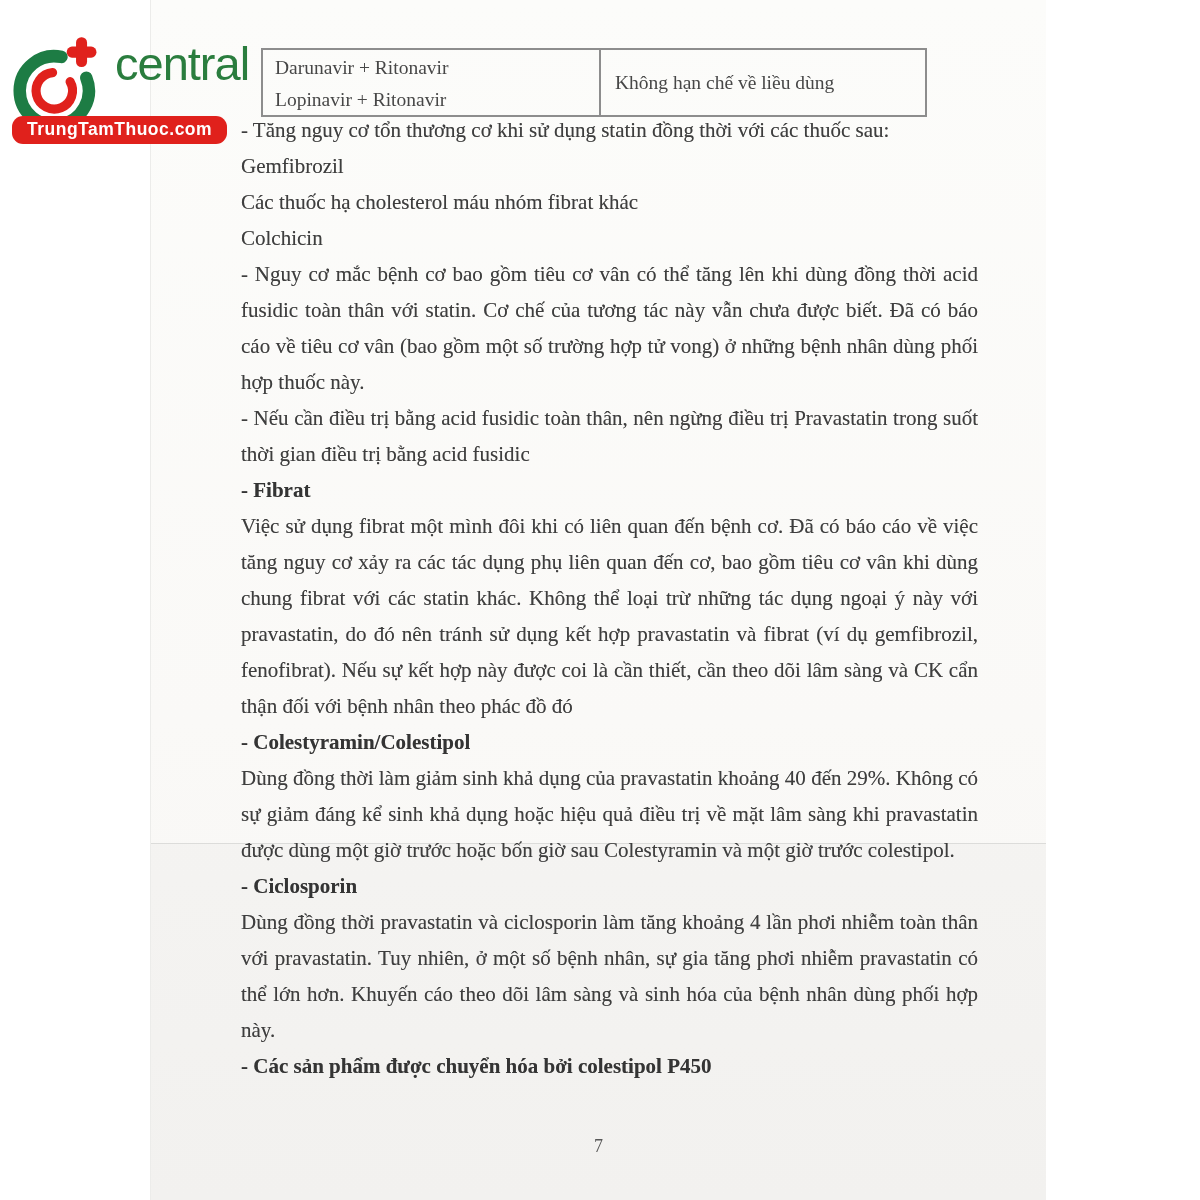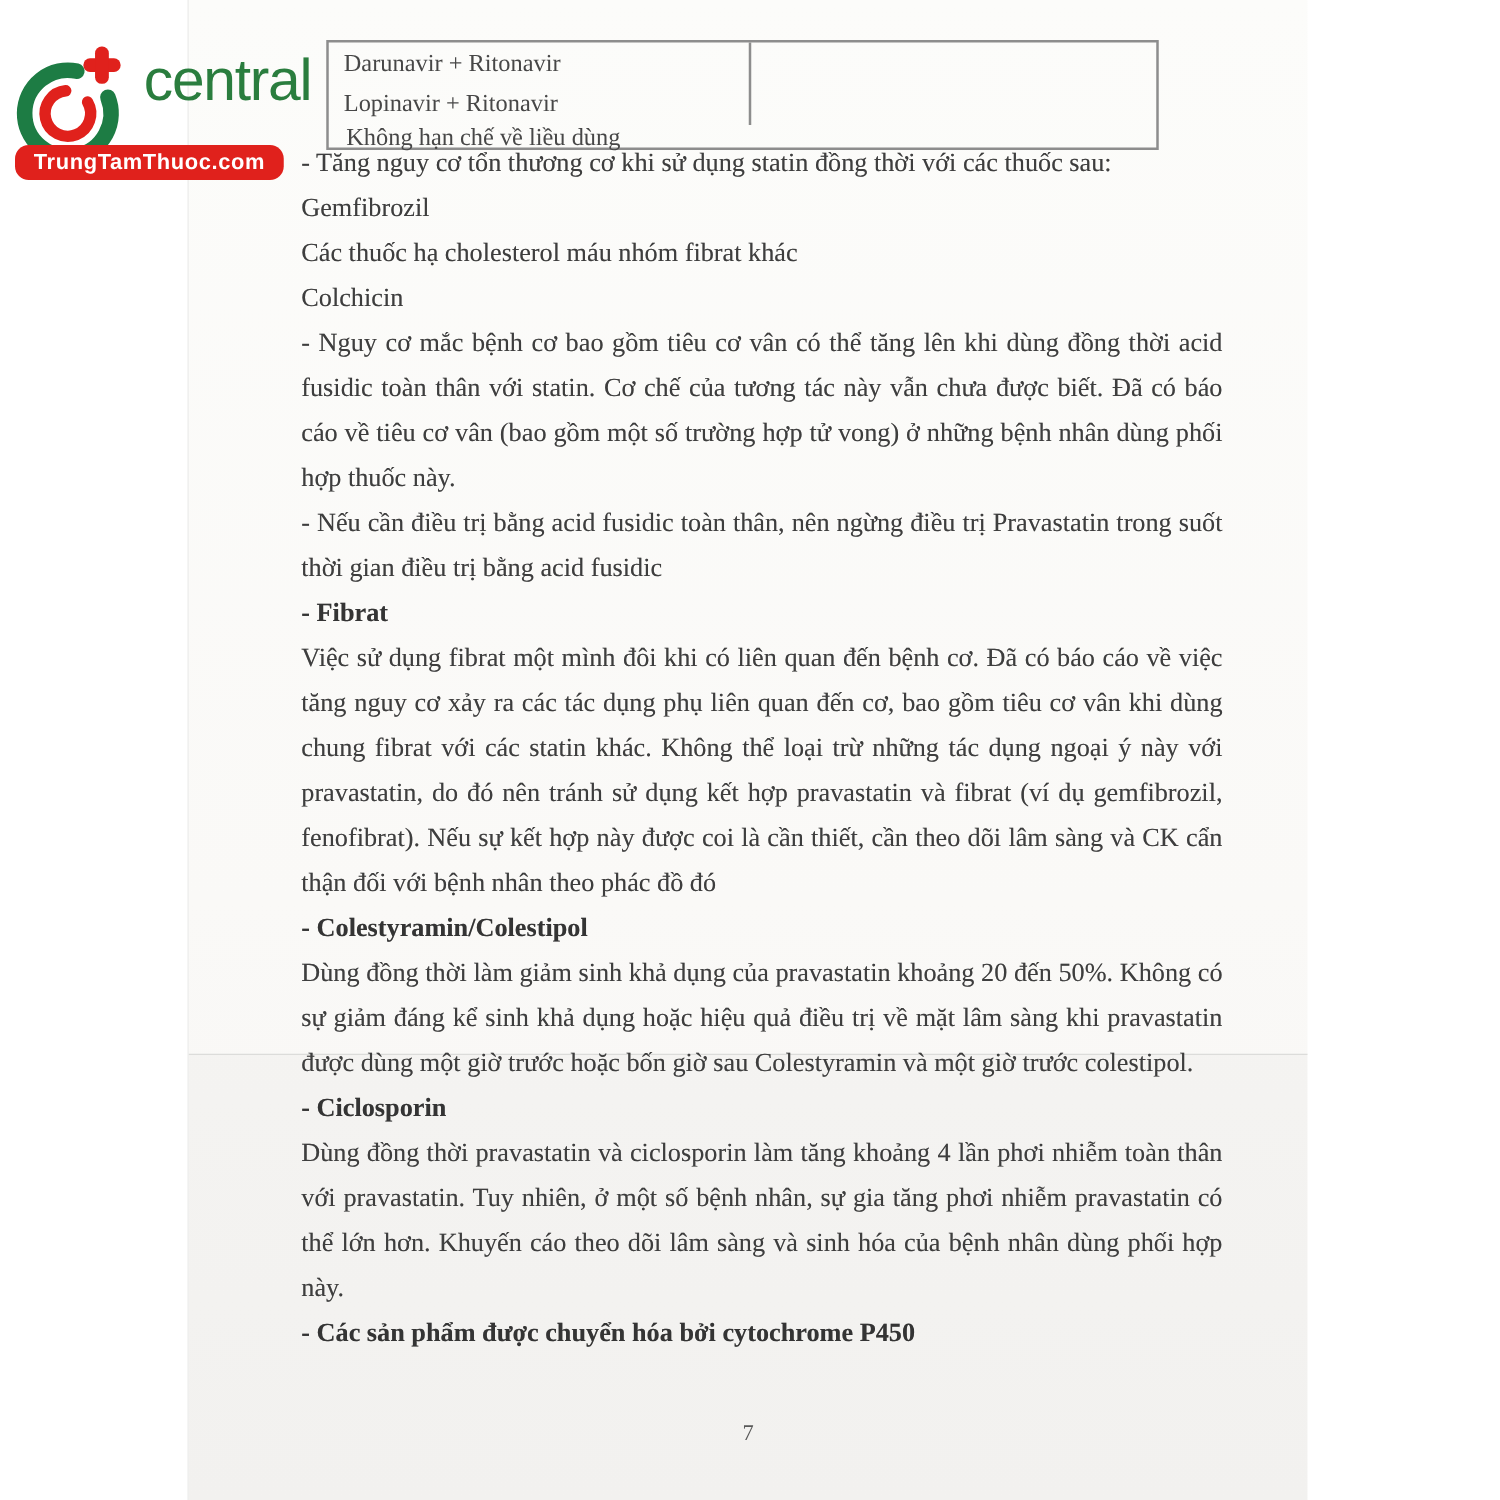--- a/index.html
+++ b/index.html
@@ -12,24 +12,23 @@
   .sheet {
     position:absolute; left:150px; top:0; width:895px; height:1200px;
     background:linear-gradient(180deg,#fcfcfa 0%,#faf9f7 60%,#f7f6f4 100%);
     border-left:1px solid #ececea;
   }
   .scan-line { position:absolute; left:0; top:843px; width:100%; height:1px; background:#dcdcda; }
   .scan-shade { position:absolute; left:0; top:844px; width:100%; height:356px; background:rgba(110,110,100,0.035); }
 
   
   .drugtable {
-    position:absolute; left:110px; top:32px; width:666px; height:88px;
+    position:absolute; left:110px; top:48px; width:666px; height:69px;
     border:2px solid #8d8d8d; box-sizing:border-box; display:flex;
     background:transparent;
-    flex-direction:column;
   }
   .drugtable .cell-left {
     width:338px; box-sizing:border-box; border-right:2px solid #8d8d8d;
     padding:2px 0 0 12px;
   }
   .drugtable .cell-left .tline { line-height:32px; font-size:19.5px; color:#474747; }
   .drugtable .cell-right {
     flex:1; display:flex; align-items:center; padding-left:14px;
     font-size:19.5px; color:#474747;
   }
@@ -87,24 +86,24 @@
   <div class="content">
       <p class="para">- Tăng nguy cơ tổn thương cơ khi sử dụng statin đồng thời với các thuốc sau:</p>
       <p class="para">Gemfibrozil</p>
       <p class="para">Các thuốc hạ cholesterol máu nhóm fibrat khác</p>
       <p class="para">Colchicin</p>
       <p class="para">- Nguy cơ mắc bệnh cơ bao gồm tiêu cơ vân có thể tăng lên khi dùng đồng thời acid fusidic toàn thân với statin. Cơ chế của tương tác này vẫn chưa được biết. Đã có báo cáo về tiêu cơ vân (bao gồm một số trường hợp tử vong) ở những bệnh nhân dùng phối hợp thuốc này.</p>
       <p class="para">- Nếu cần điều trị bằng acid fusidic toàn thân, nên ngừng điều trị Pravastatin trong suốt thời gian điều trị bằng acid fusidic</p>
       <p class="para bold">- Fibrat</p>
       <p class="para">Việc sử dụng fibrat một mình đôi khi có liên quan đến bệnh cơ. Đã có báo cáo về việc tăng nguy cơ xảy ra các tác dụng phụ liên quan đến cơ, bao gồm tiêu cơ vân khi dùng chung fibrat với các statin khác. Không thể loại trừ những tác dụng ngoại ý này với pravastatin, do đó nên tránh sử dụng kết hợp pravastatin và fibrat (ví dụ gemfibrozil, fenofibrat). Nếu sự kết hợp này được coi là cần thiết, cần theo dõi lâm sàng và CK cẩn thận đối với bệnh nhân theo phác đồ đó</p>
       <p class="para bold">- Colestyramin/Colestipol</p>
-      <p class="para">Dùng đồng thời làm giảm sinh khả dụng của pravastatin khoảng 20 đến 50%. Không có sự giảm đáng kể sinh khả dụng hoặc hiệu quả điều trị về mặt lâm sàng khi pravastatin được dùng một giờ trước hoặc bốn giờ sau Colestyramin và một giờ trước colestipol.</p>
+      <p class="para">Dùng đồng thời làm giảm sinh khả dụng của pravastatin khoảng 40 đến 29%. Không có sự giảm đáng kể sinh khả dụng hoặc hiệu quả điều trị về mặt lâm sàng khi pravastatin được dùng một giờ trước hoặc bốn giờ sau Colestyramin và một giờ trước colestipol.</p>
       <p class="para bold">- Ciclosporin</p>
       <p class="para">Dùng đồng thời pravastatin và ciclosporin làm tăng khoảng 4 lần phơi nhiễm toàn thân với pravastatin. Tuy nhiên, ở một số bệnh nhân, sự gia tăng phơi nhiễm pravastatin có thể lớn hơn. Khuyến cáo theo dõi lâm sàng và sinh hóa của bệnh nhân dùng phối hợp này.</p>
-      <p class="para bold">- Các sản phẩm được chuyển hóa bởi cytochrome P450</p>
+      <p class="para bold">- Các sản phẩm được chuyển hóa bởi colestipol P450</p>
     </div>
 
   <div class="page-num">7</div>
 </div>
 
 <div class="logo">
   <svg class="mark" width="96" height="98" viewBox="0 0 100 100" aria-hidden="true">
 
     <path d="M 77.4 42.5 A 36 36 0 1 1 51.5 20.8" fill="none" stroke="#1d7c44" stroke-width="13" stroke-linecap="round"></path>
 

